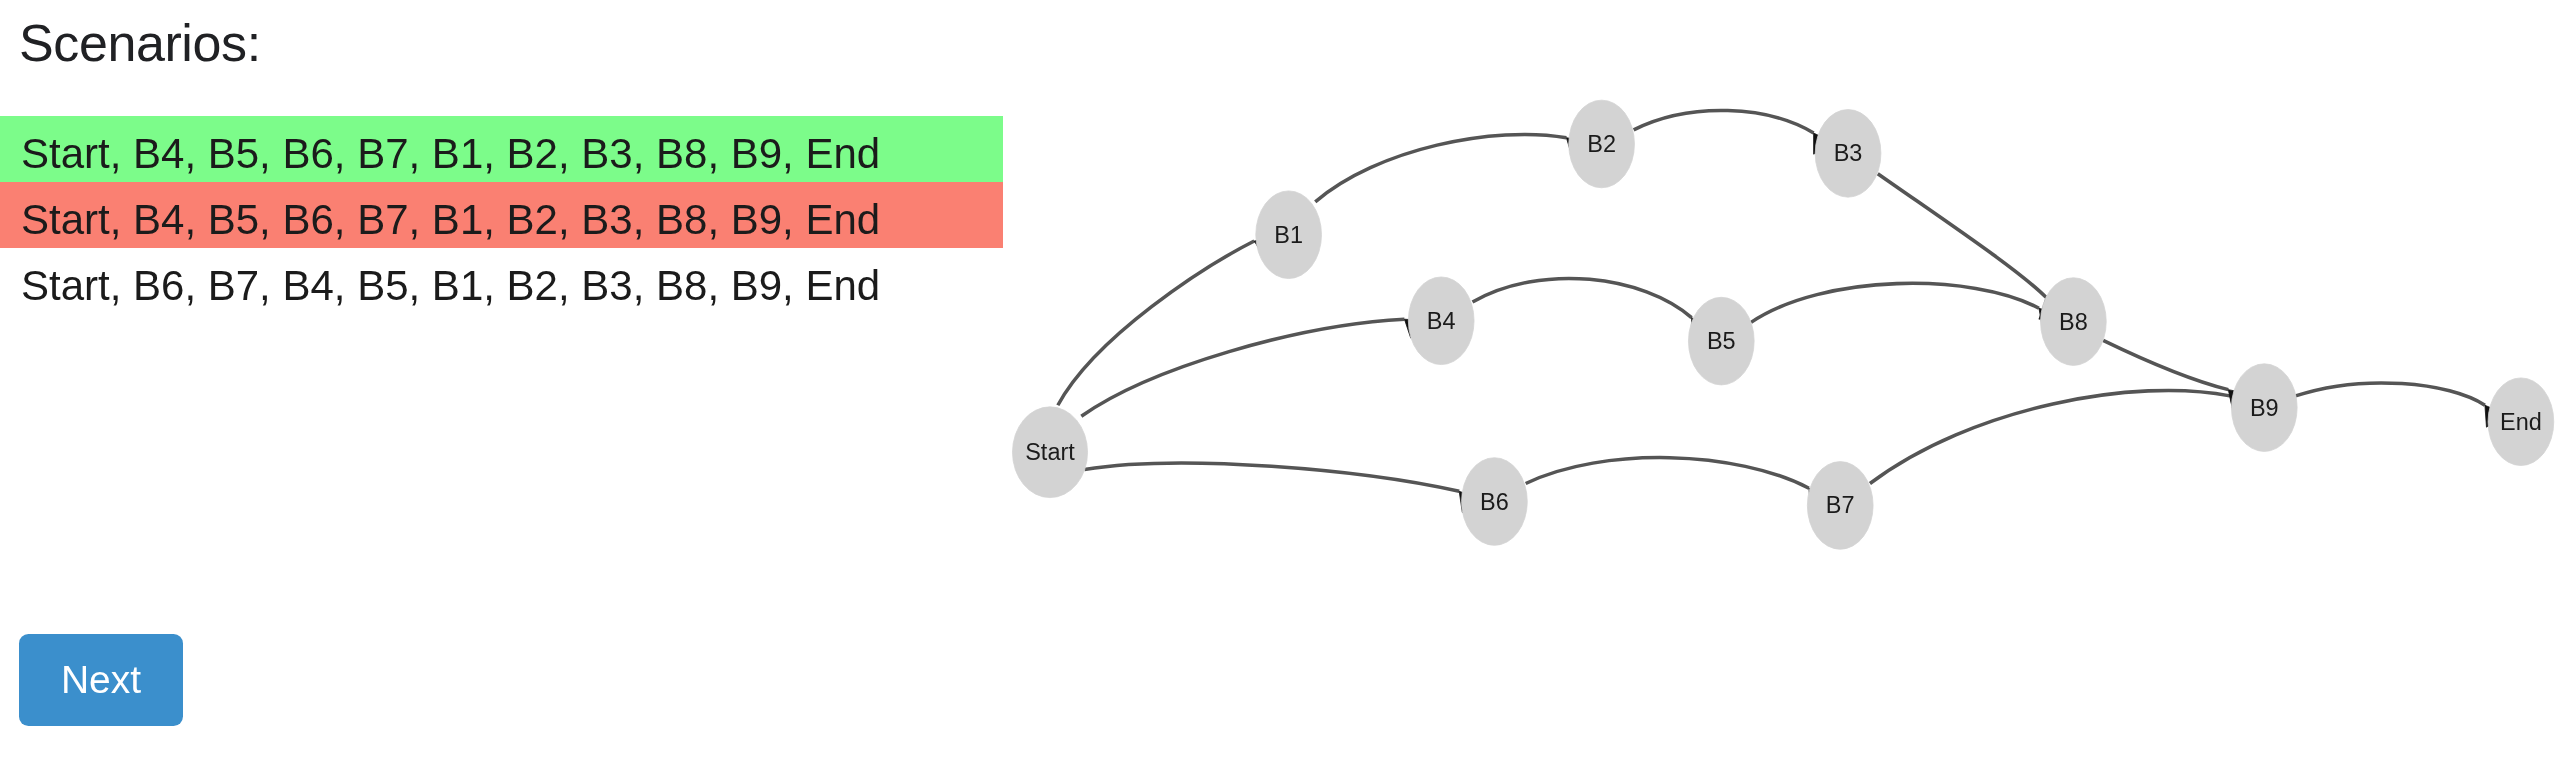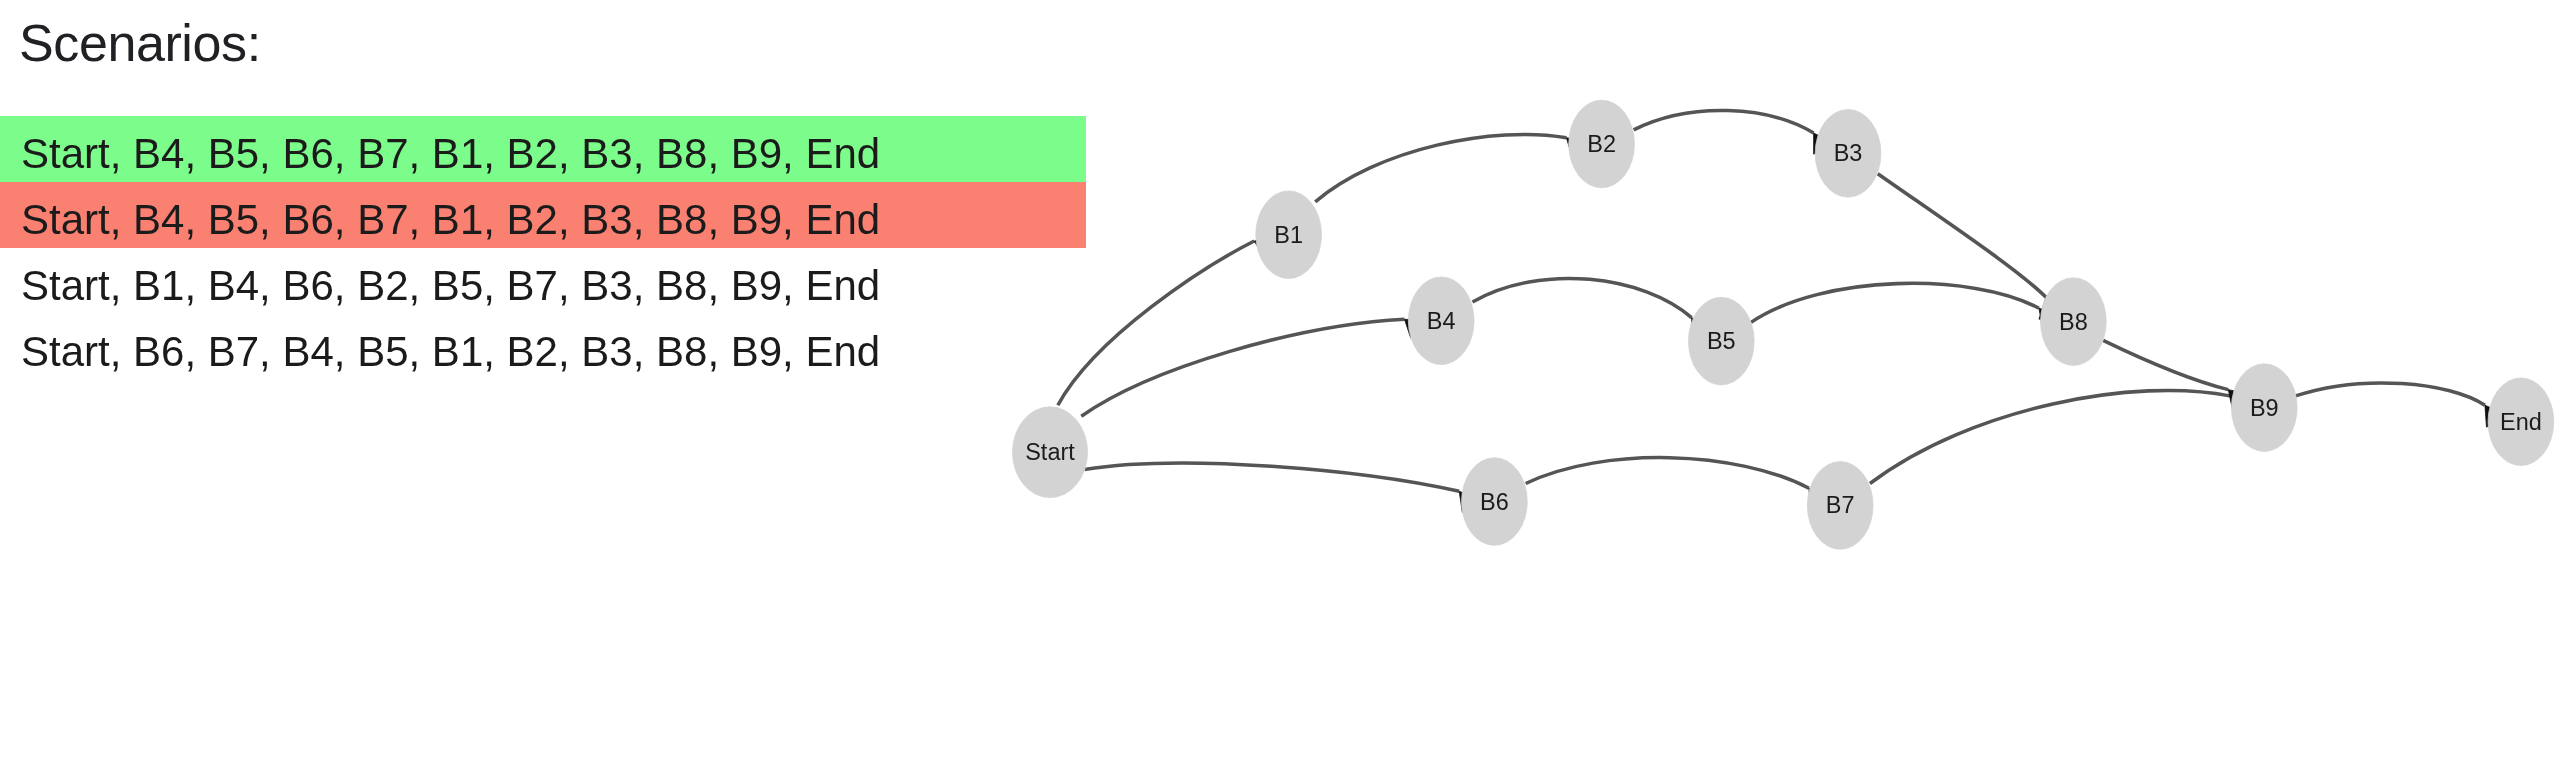--- a/index.html
+++ b/index.html
@@ -48,21 +48,21 @@
     width: 1009px;
   }
 
   .scenario-row {
     height: 66px;
     margin: 0;
     padding: 8px 0 0 21px;
     display: flex;
     align-items: center;
     box-sizing: border-box;
-    width: 1086px;
+    width: 1003px;
   }
   .scenario-row .scenario-text {
     font-size: 42px;
     line-height: 49px;
     color: #1b1b1b;
     white-space: nowrap;
     font-weight: 400;
   }
   .scenario-row.status-pass { background: #7cfc8a; }
   .scenario-row.status-fail { background: #fa8072; }
@@ -133,27 +133,27 @@
     <div id="page-title">Scenarios:</div>
 
     <div id="scenario-list">
         <div class="scenario-row status-pass">
           <span class="scenario-text">Start, B4, B5, B6, B7, B1, B2, B3, B8, B9, End</span>
         </div>
         <div class="scenario-row status-fail">
           <span class="scenario-text">Start, B4, B5, B6, B7, B1, B2, B3, B8, B9, End</span>
         </div>
         <div class="scenario-row status-none">
-          <span class="scenario-text">Start, B1, B4, B6, B2, B5, B7, B3, B8, B9, End</span>
-        </div>
-        <div class="scenario-row status-none">
           <span class="scenario-text">Start, B6, B7, B4, B5, B1, B2, B3, B8, B9, End</span>
         </div>
       </div>
 
+    <button id="next-button">
+      <span>Next</span>
+    </button>
 
   </div>
 
   <div id="graph-panel">
     <svg id="graph-svg" viewBox="0 0 2002 988" xmlns="http://www.w3.org/2000/svg">
       <g id="graph-edges">
           <g>
             <path class="graph-edge-path" d="M 62 518 C 110 430 250 340 313 308"></path>
             <path class="graph-edge-head" d="M 313 308 l 30 -6 l -17 27 z"></path>
           </g>

